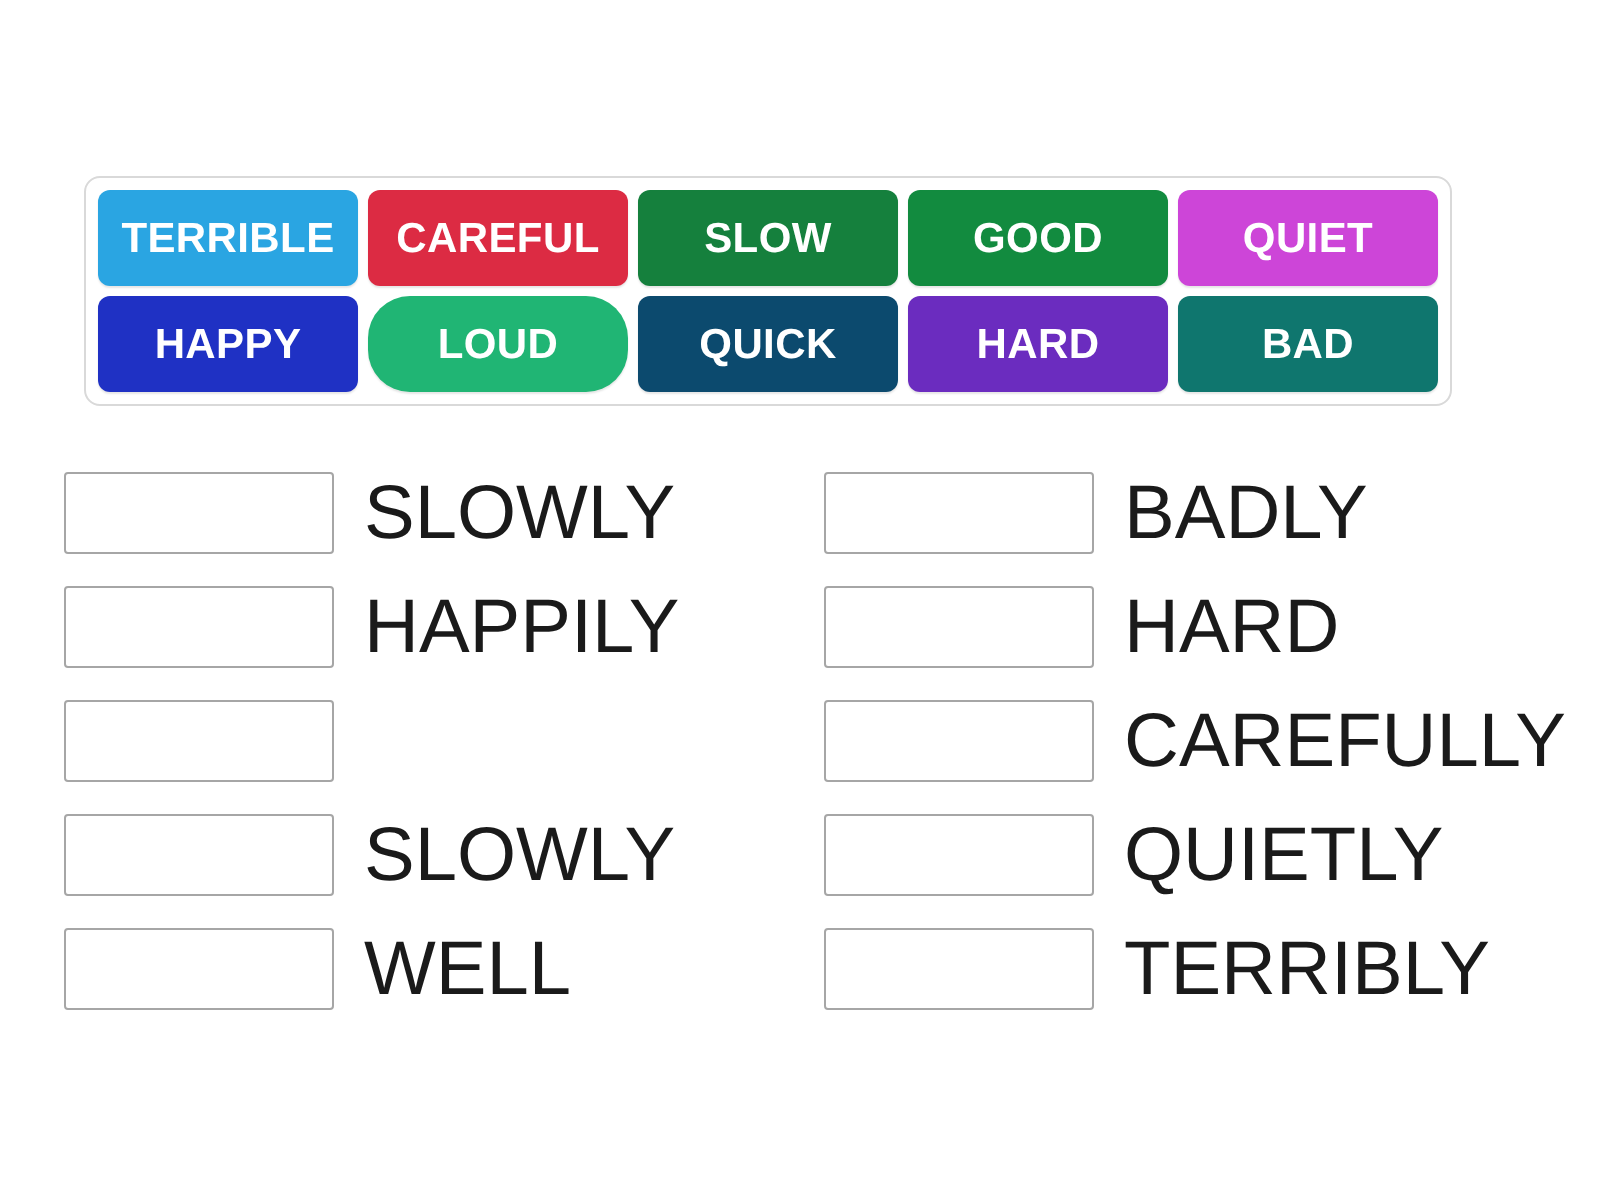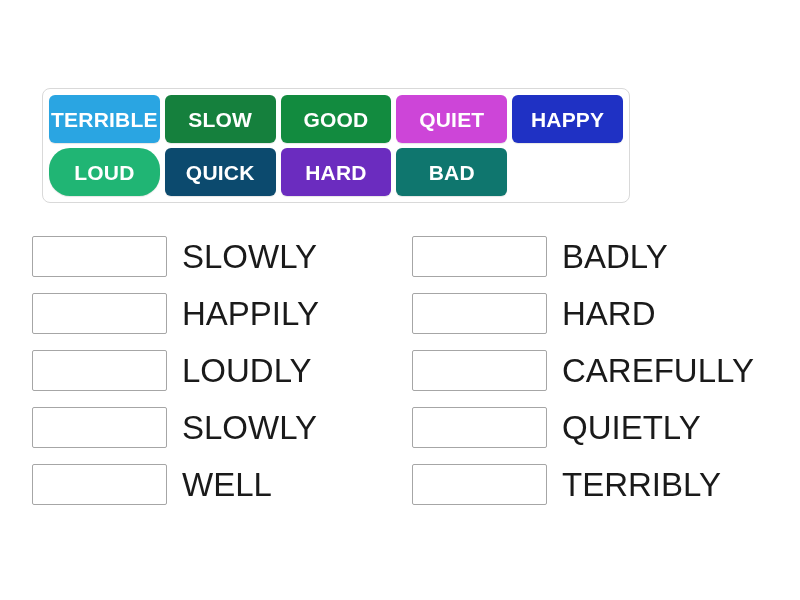--- a/index.html
+++ b/index.html
@@ -21,21 +21,21 @@
     width: 800px;
     height: 600px;
     box-sizing: border-box;
   }
 
   
   .tile-tray {
     position: absolute;
     left: 42px;
     top: 88px;
-    width: 588px;
+    width: 684px;
     box-sizing: border-box;
     border: 1px solid #d9d9d9;
     border-radius: 8px;
     background: #ffffff;
     padding: 6px;
   }
   .tile-grid {
     display: grid;
     grid-template-columns: repeat(5, 1fr);
     gap: 5px;
@@ -85,36 +85,37 @@
     height: 41px;
     box-sizing: border-box;
     border: 1px solid #a6a6a6;
     background: #ffffff;
     border-radius: 2px;
     flex: 0 0 auto;
     cursor: pointer;
   }
   .answer-label {
     margin-left: 15px;
-    font-size: 33px;
+    font-size: 38px;
     color: #1a1a1a;
     font-weight: 400;
     line-height: 1;
     white-space: nowrap;
   }
 </style>
 </head>
 <body>
 
 <div id="activity">
 
   <div class="tile-tray">
     <div class="tile-grid">
 
       <div class="tile" style="background-color: rgb(42, 165, 226);">TERRIBLE</div>
+      <div class="tile" style="background-color: rgb(220, 43, 67);">CAREFUL</div>
       <div class="tile" style="background-color: #15803d;">SLOW</div>
       <div class="tile" style="background-color: rgb(18, 139, 63);">GOOD</div>
       <div class="tile" style="background-color: rgb(205, 69, 216);">QUIET</div>
 
       <div class="tile" style="background-color: rgb(31, 49, 196);">HAPPY</div>
       <div class="tile" style="background-color: rgb(32, 181, 116); border-radius: 21px;">LOUD</div>
       <div class="tile" style="background-color: #0c4a6e;">QUICK</div>
       <div class="tile" style="background-color: rgb(107, 44, 191);">HARD</div>
       <div class="tile" style="background-color: #0f766e;">BAD</div>
 
@@ -130,21 +131,20 @@
         <div class="answer-label">SLOWLY</div>
       </div>
 
       <div class="answer-row">
         <div class="dropzone"></div>
         <div class="answer-label">HAPPILY</div>
       </div>
 
       <div class="answer-row">
         <div class="dropzone"></div>
-        <div class="answer-label">LOUDLY</div>
       </div>
 
       <div class="answer-row">
         <div class="dropzone"></div>
         <div class="answer-label">SLOWLY</div>
       </div>
 
       <div class="answer-row">
         <div class="dropzone"></div>
         <div class="answer-label">WELL</div>

